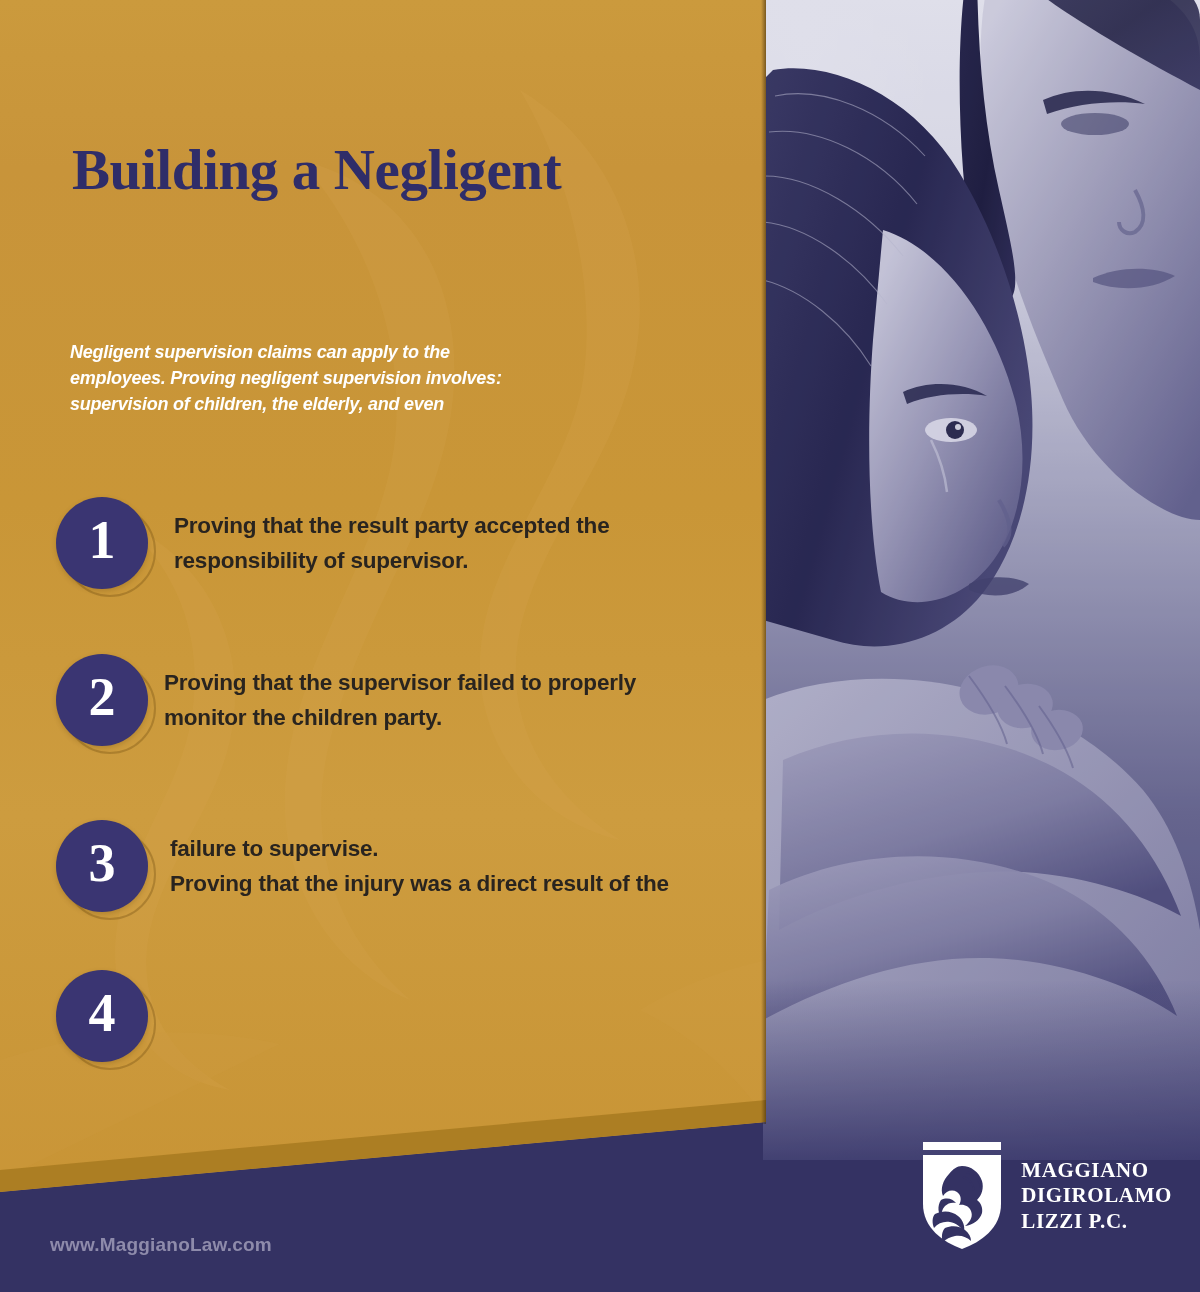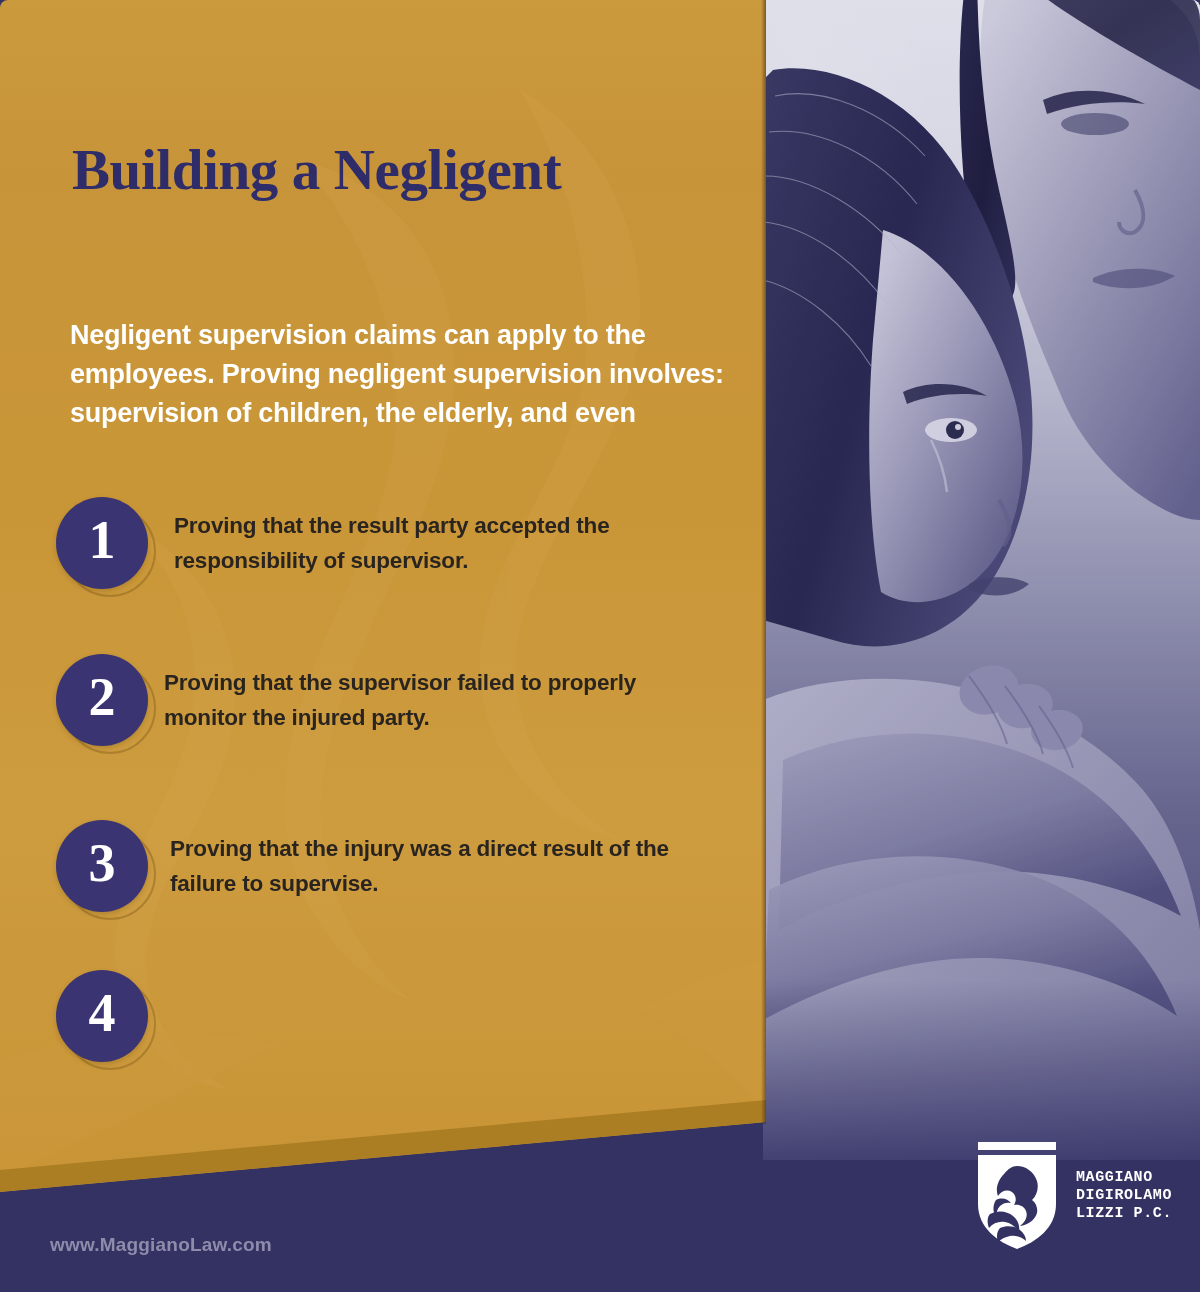--- a/index.html
+++ b/index.html
@@ -8,21 +8,20 @@
     background: #343263;
     font-family: "Liberation Sans", sans-serif;
     overflow: hidden;
   }
 
   .canvas {
     position: relative;
     width: 1200px; height: 1292px;
     background: #343263;
     overflow: hidden;
-    border-radius: 8px;
   }
 
   
   .photo-col {
     position: absolute;
     left: 763px; top: 0;
     width: 437px; height: 1160px;
     overflow: hidden;
     background: #ffffff;
   }
@@ -77,28 +76,29 @@
     font-size: 57px;
     line-height: 1.28;
     letter-spacing: -0.4px;
     color: #2f2d69;
   }
   .title-line { display: block; white-space: nowrap; }
 
   
   .intro {
     position: absolute;
-    left: 70px; top: 316px;
+    left: 70px; top: 340px;
     width: 660px;
     font-family: "Liberation Sans", sans-serif;
     font-weight: 700;
-    font-size: 27px;
+    font-size: 18px;
     line-height: 1.44;
     color: #ffffff;
     letter-spacing: -0.25px;
+    font-style: italic;
   }
   .intro-line { display: block; white-space: nowrap; }
 
   
   .steps { position: absolute; left: 0; top: 0; width: 766px; height: 1120px; }
   .step { position: absolute; left: 52px; width: 700px; height: 120px; }
   .step-0 { top: 495px; }
   .step-1 { top: 652px; }
   .step-2 { top: 818px; }
   .step-3 { top: 968px; }
@@ -144,23 +144,23 @@
   .step-line { display: block; white-space: nowrap; }
 
   
   .logo {
     position: absolute;
     right: 28px; bottom: 42px;
     display: flex; align-items: center; gap: 16px;
   }
   .shield { width: 86px; height: 108px; flex: 0 0 auto; }
   .logo-text {
-    font-family: Liberation Mono, monospace;
-    font-weight: 700;
-    font-size: 15px;
+    font-family: Liberation Serif, serif;
+    font-weight: 700;
+    font-size: 21px;
     line-height: 1.22;
     color: #ffffff;
     letter-spacing: .6px;
   }
   .logo-line { display: block; white-space: nowrap; }
 
   
   .site-url {
     position: absolute;
     left: 50px; bottom: 36px;
@@ -336,34 +336,34 @@
 
       <div class="step step-1">
         <div class="badge-wrap">
           <div class="badge-ring"></div>
           <div class="badge">
             <span class="badge-num">2</span>
           </div>
         </div>
         <div class="step-text">
           <span class="step-line">Proving that the supervisor failed to properly</span>
-          <span class="step-line">monitor the injured party.</span>
+          <span class="step-line">monitor the children party.</span>
         </div>
       </div>
 
       <div class="step step-2">
         <div class="badge-wrap">
           <div class="badge-ring"></div>
           <div class="badge">
             <span class="badge-num">3</span>
           </div>
         </div>
         <div class="step-text">
+          <span class="step-line">failure to supervise.</span>
           <span class="step-line">Proving that the injury was a direct result of the</span>
-          <span class="step-line">failure to supervise.</span>
         </div>
       </div>
 
       <div class="step step-3">
         <div class="badge-wrap">
           <div class="badge-ring"></div>
           <div class="badge">
             <span class="badge-num">4</span>
           </div>
         </div>

